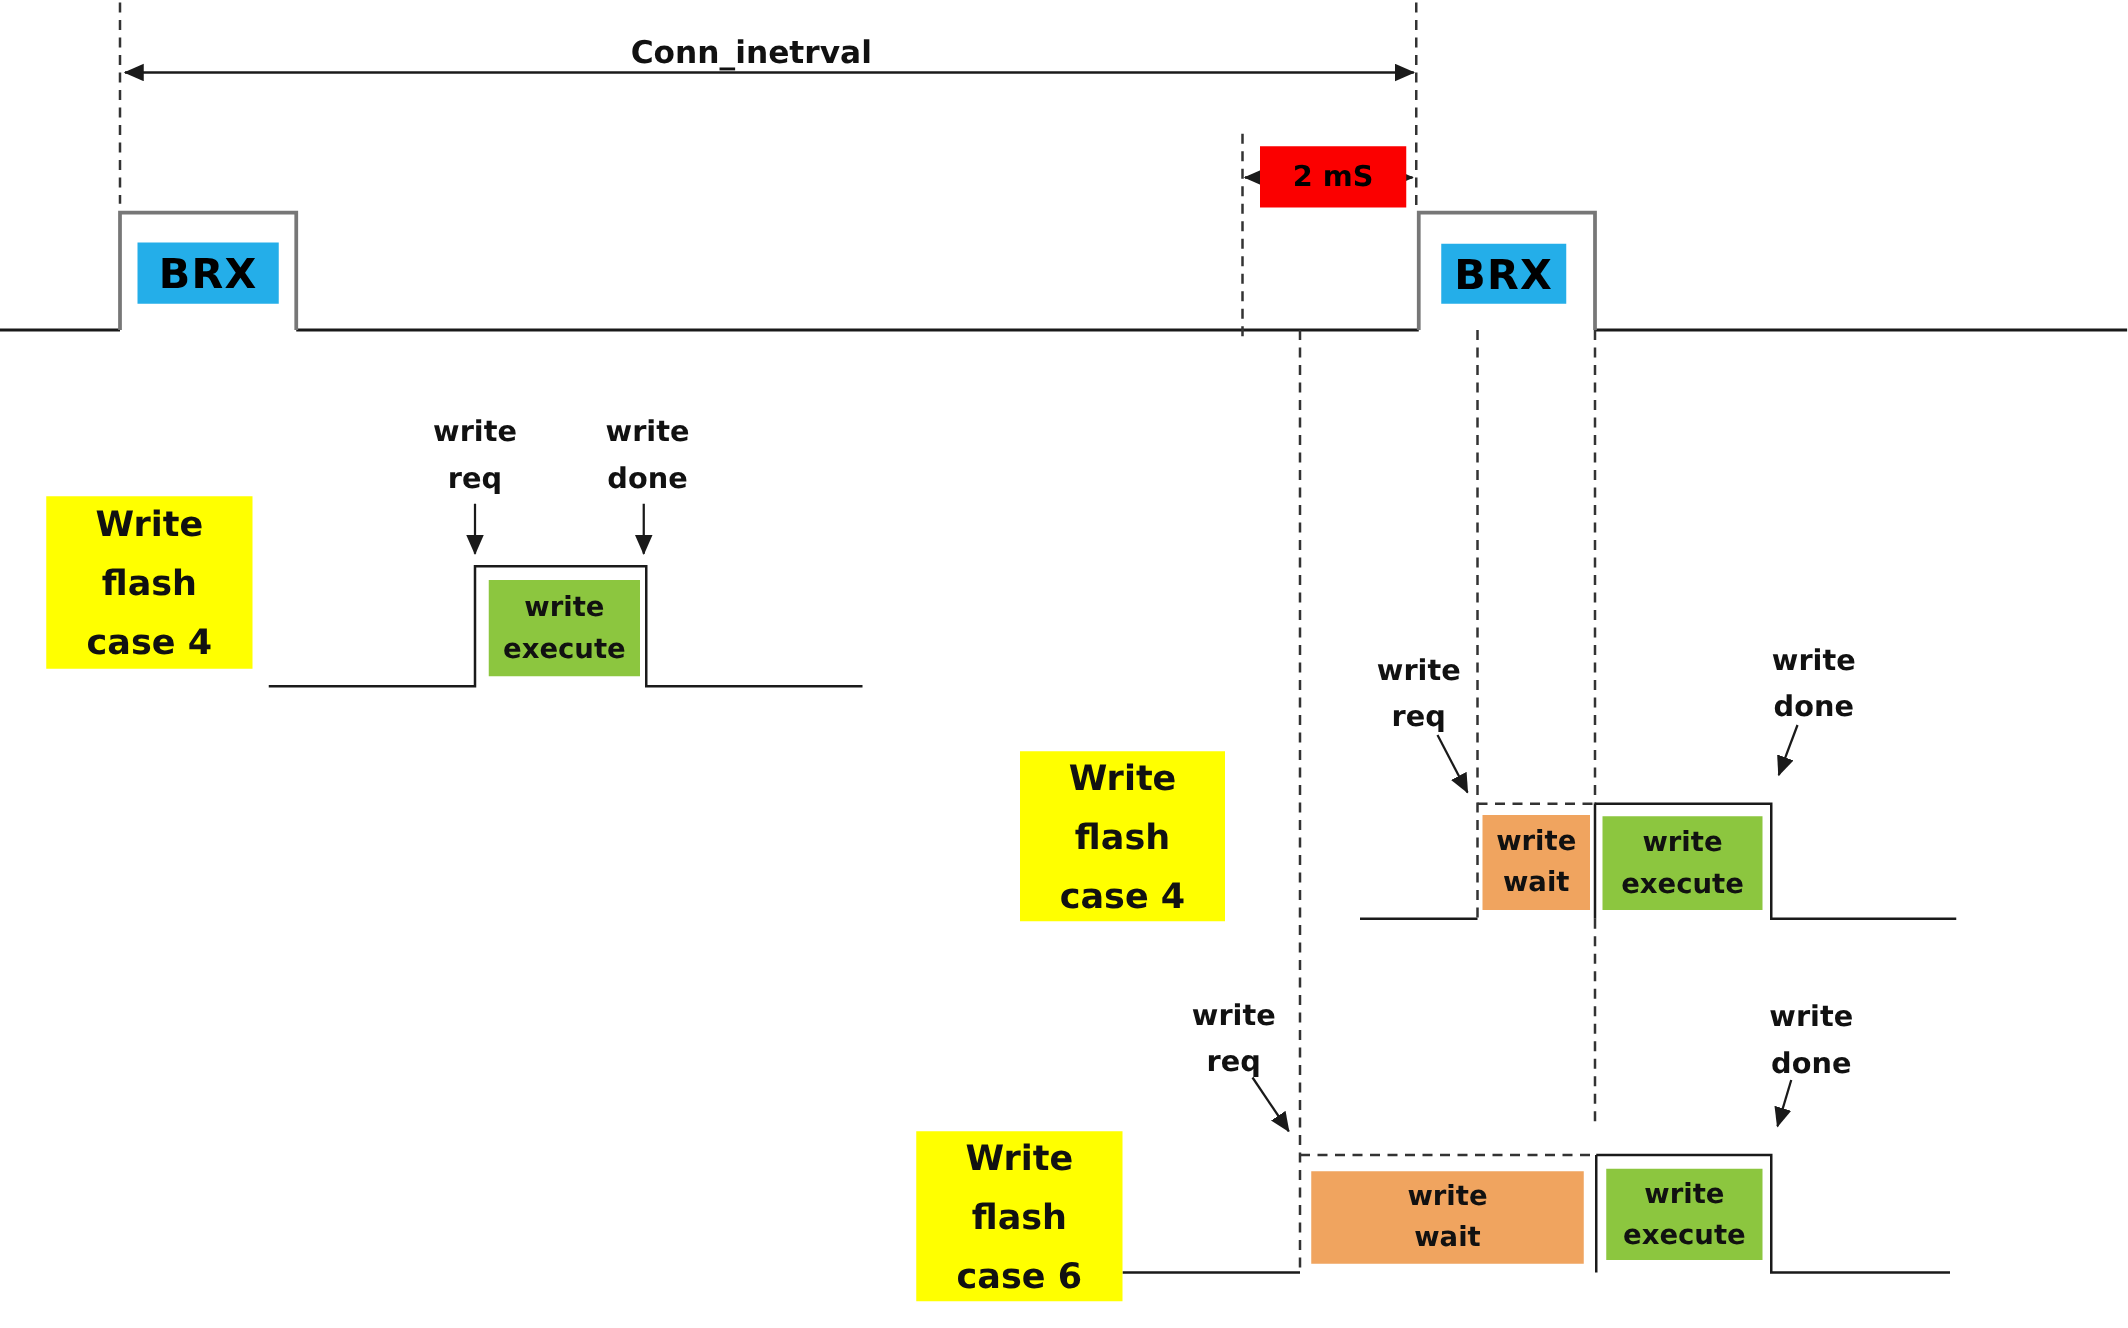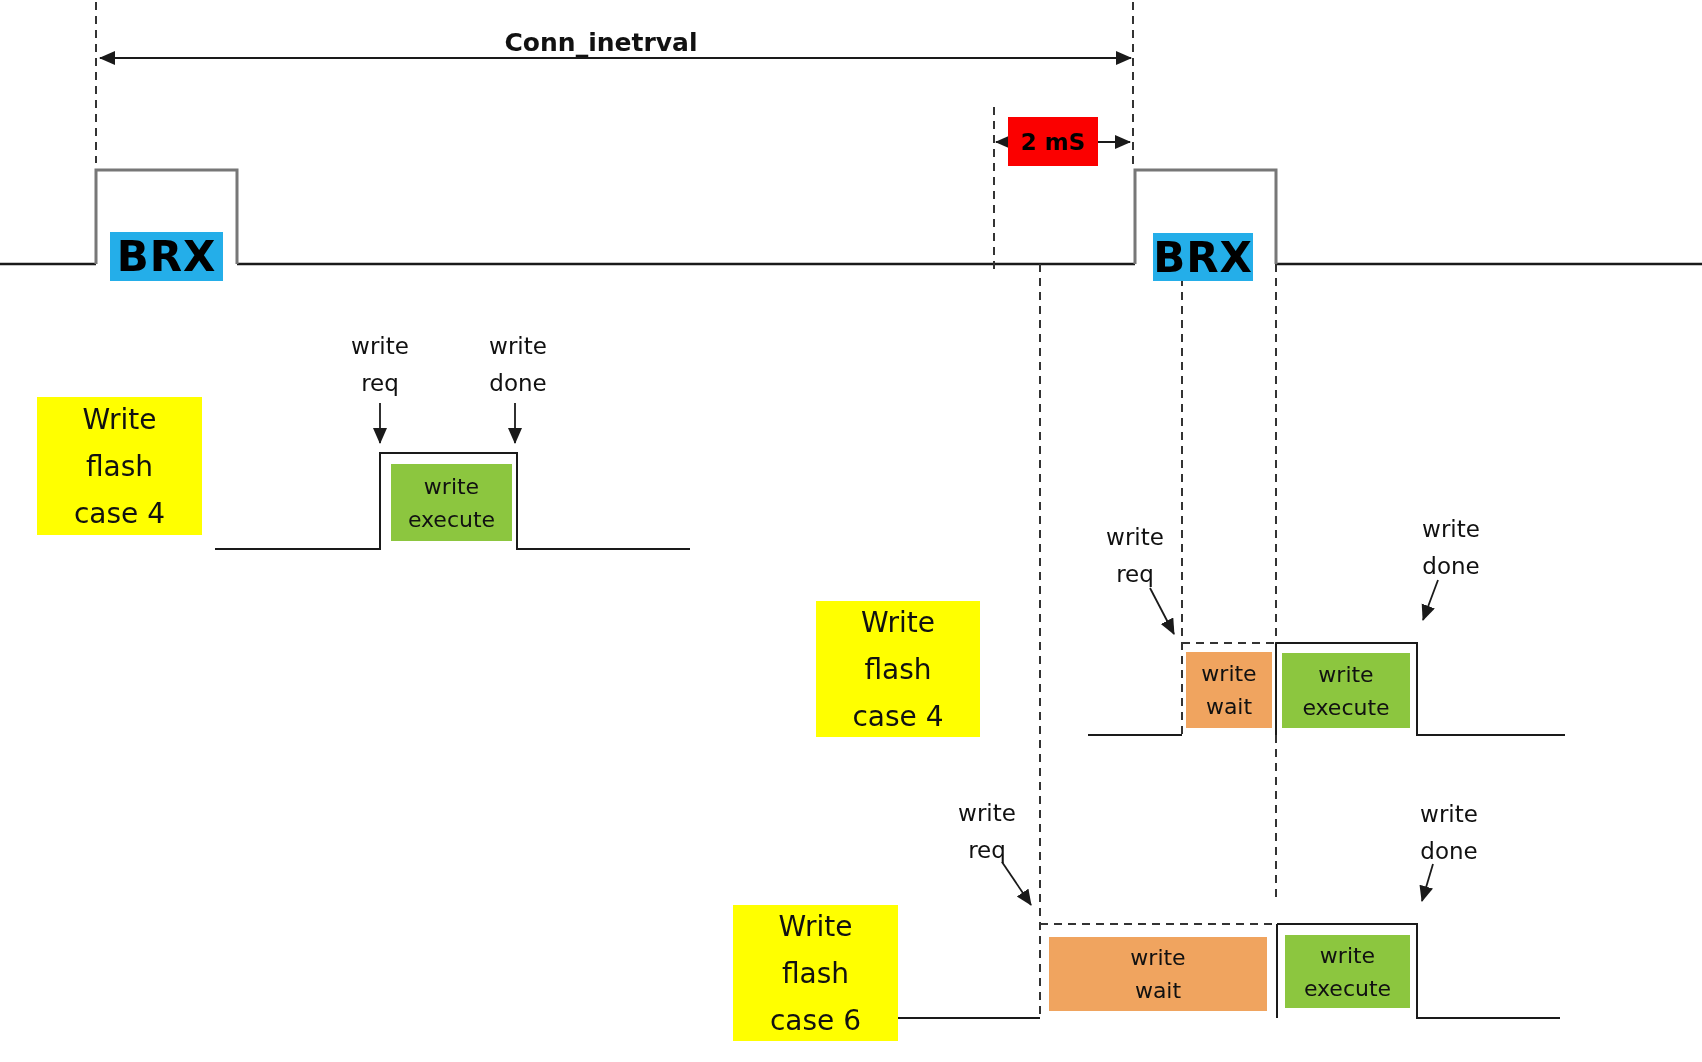--- a/index.html
+++ b/index.html
@@ -2,25 +2,25 @@
 <html><head>
 <meta charset="utf-8">
 <style>
   html,body{margin:0;padding:0;background:#ffffff;}
   #canvas{
     position:relative;width:1702px;height:1062px;background:#ffffff;
     font-family:"DejaVu Sans","Liberation Sans",sans-serif;color:#111;
     overflow:hidden;
   }
   #wires{position:absolute;left:0;top:0;width:1702px;height:1062px;}
-  .abs{position:absolute;}
+  .abs{position:absolute;font-weight:bold;}
   .center{transform:translate(-50%,-50%);}
   .signal-box{
     display:flex;align-items:center;justify-content:center;
-    font-weight:bold;font-size:42px;letter-spacing:1px;color:#000;margin-top:38px;
+    font-weight:bold;font-size:33px;letter-spacing:1px;color:#000;
   }
   .measure-box{
     display:flex;align-items:center;justify-content:center;
     font-weight:bold;font-size:23px;color:#000;
   }
   .case-label{
     display:flex;flex-direction:column;align-items:center;justify-content:center;
     font-size:28px;line-height:47px;color:#111;text-align:center;
   }
   .seg-box{
@@ -72,21 +72,21 @@
     <line x1="380" y1="403" x2="380" y2="443" stroke="#1a1a1a" stroke-width="1.8" marker-end="url(#arr)"></line>
     <line x1="515" y1="403" x2="515" y2="443" stroke="#1a1a1a" stroke-width="1.8" marker-end="url(#arr)"></line>
     <line x1="1150" y1="588" x2="1174" y2="634" stroke="#1a1a1a" stroke-width="1.8" marker-end="url(#arr)"></line>
     <line x1="1438" y1="580" x2="1423" y2="620" stroke="#1a1a1a" stroke-width="1.8" marker-end="url(#arr)"></line>
     <line x1="1002" y1="862" x2="1031" y2="905" stroke="#1a1a1a" stroke-width="1.8" marker-end="url(#arr)"></line>
     <line x1="1433" y1="864" x2="1422" y2="901" stroke="#1a1a1a" stroke-width="1.8" marker-end="url(#arr)"></line>
   </svg>
 
   <div class="abs center conn-label" style="left:601px;top:42px;">Conn_inetrval</div>
 
-  <div class="abs measure-box" style="left: 1008px; top: 117px; width: 90px; height: 49px; background: rgb(251, 0, 0);">2 mS</div>
+  <div class="abs measure-box" style="left: 1008px; top: 117px; width: 117px; height: 49px; background: rgb(251, 0, 0);">2 mS</div>
 
   <div class="abs signal-box" style="left: 110px; top: 194px; width: 113px; height: 49px; background: rgb(36, 174, 233);">BRX</div>
   <div class="abs signal-box" style="left: 1153px; top: 195px; width: 100px; height: 48px; background: rgb(36, 174, 233);">BRX</div>
 
   <div class="abs case-label" style="left: 37px; top: 397px; width: 165px; height: 138px; background: rgb(255, 255, 0);">
     <div>Write</div>
     <div>flash</div>
     <div>case 4</div>
   </div>
 

